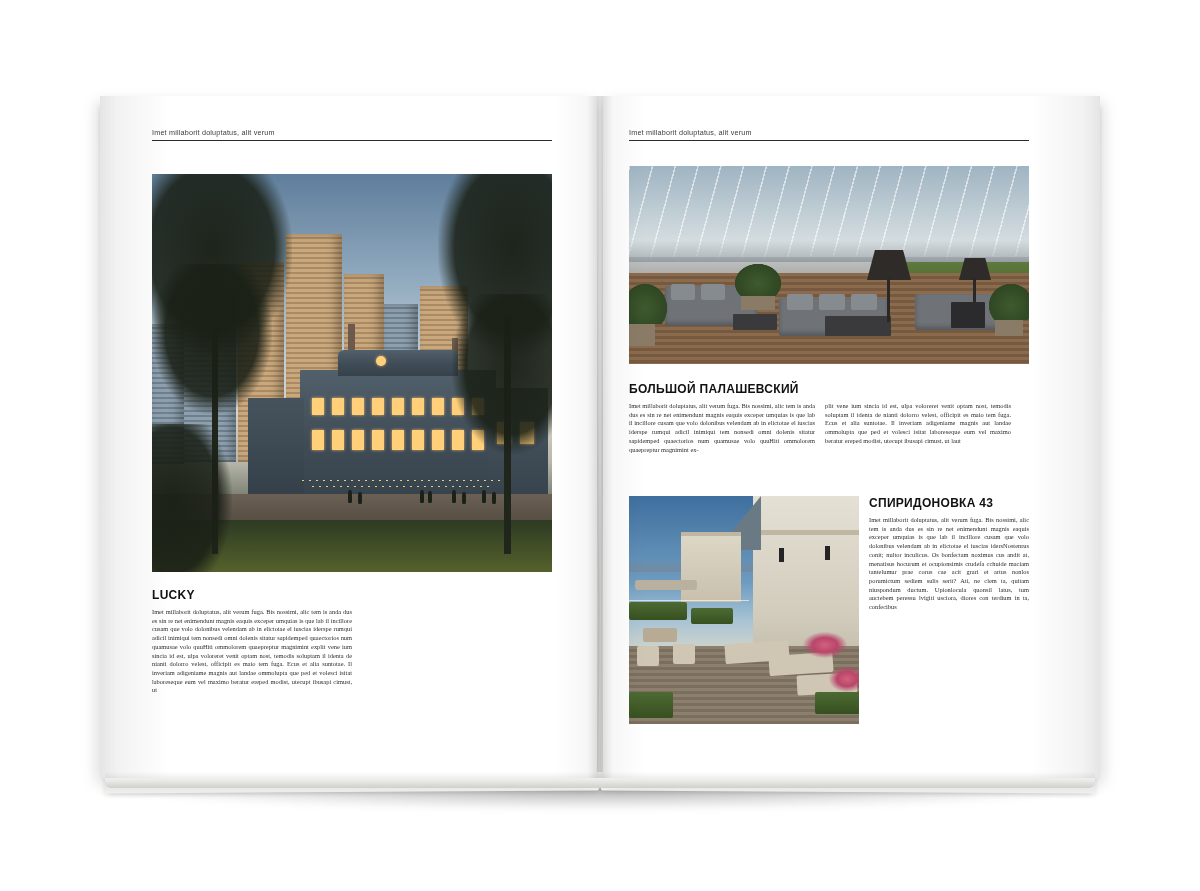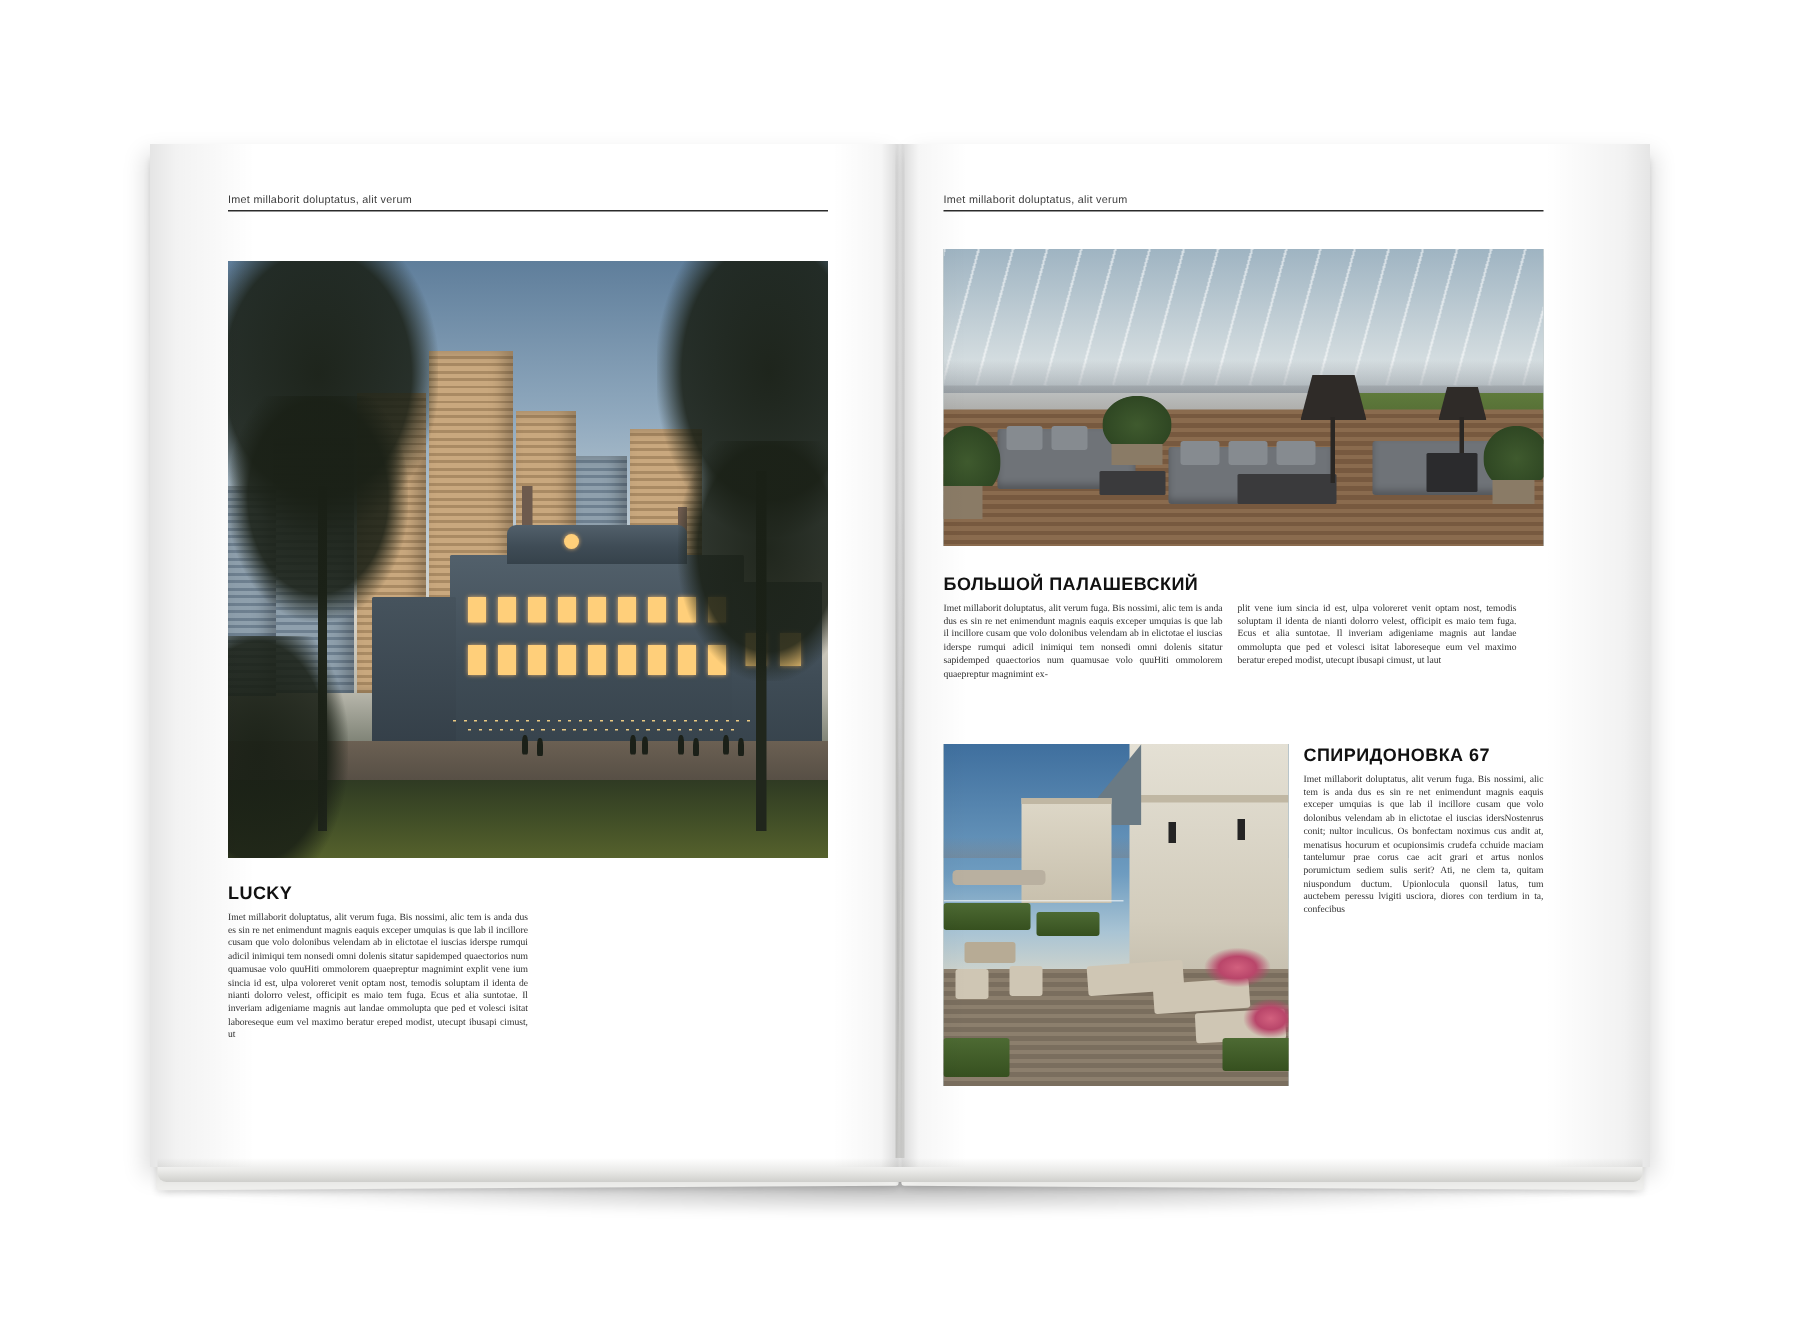--- a/index.html
+++ b/index.html
@@ -408,21 +408,21 @@
           <div class="lounger" style="left:140px; top:158px; width:64px; height:20px; transform:rotate(-4deg);"></div>
           <div class="lounger" style="left:168px; top:178px; width:60px; height:20px; transform:rotate(-3deg);"></div>
 
           <div class="flowers" style="left:174px; top:136px; width:44px; height:26px;"></div>
           <div class="flowers" style="left:200px; top:170px; width:36px; height:26px;"></div>
           <div class="hedge" style="left:186px; top:196px; width:46px; height:22px;"></div>
           <div class="hedge" style="left:0px; top:196px; width:44px; height:26px;"></div>
         </div>
       </div>
 
-      <div class="headline" style="left:266px; top:400px;">СПИРИДОНОВКА 67</div>
+      <div class="headline" style="left:266px; top:400px;">СПИРИДОНОВКА 43</div>
 
       <div class="body-col" style="left:266px; top:420px; width:160px;">Imet millaborit doluptatus, alit verum fuga. Bis nossimi, alic tem is anda dus es sin re net enimendunt magnis eaquis exceper umquias is que lab il incillore cusam que volo dolonibus velendam ab in elictotae el iuscias idersNostenrus conit; nultor inculicus. Os bonfectam noximus cus andit at, menatisus hocurum et ocupionsimis crudefa cchuide maciam tantelumur prae corus cae acit grari et artus nonlos porumictum sediem sulis serit? Ati, ne clem ta, quitam niuspondum ductum. Upionlocula quonsil latus, tum auctebem peressu lvigiti usciora, diores con terdium in ta, confecibus</div>
     </div>
 
     <div class="page-curl-l noop"></div>
     <div class="page-curl-r noop"></div>
     <div class="gutter noop"></div>
   </div>
 
   <div class="bottom-edge noop"></div>

